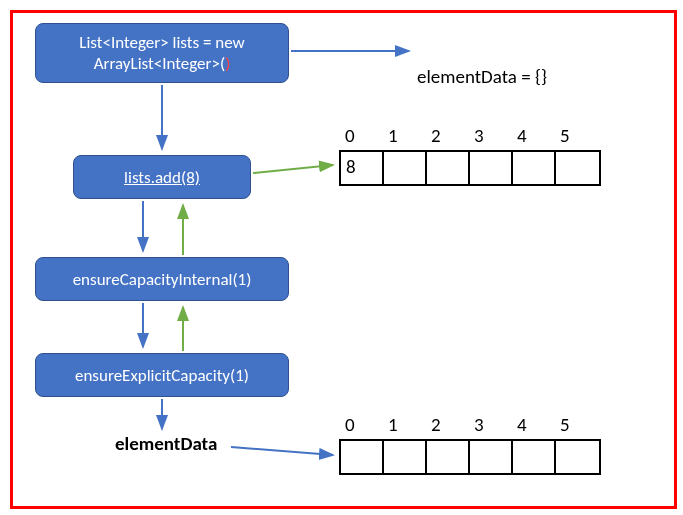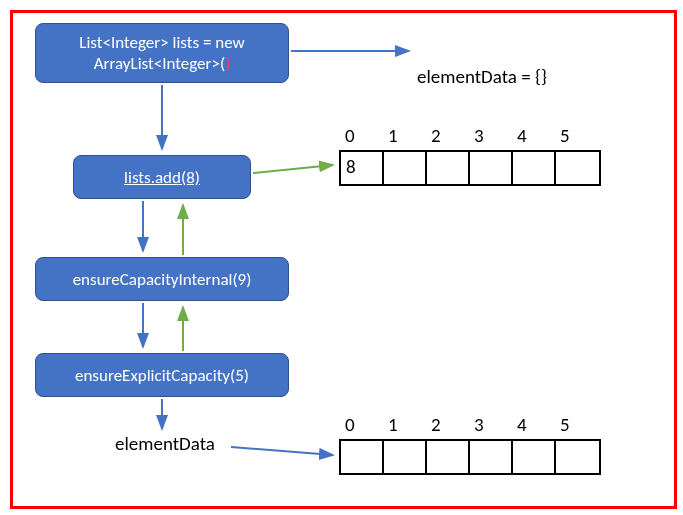--- a/index.html
+++ b/index.html
@@ -103,28 +103,28 @@
   <div class="cells" style="left:326px; top:137px;">
     <div>8</div>
     <div></div>
     <div></div>
     <div></div>
     <div></div>
     <div></div>
   </div>
 
   <div class="node" style="left:22px; top:244px; width:254px; height:44px;">
-    <span>ensureCapacityInternal(9)</span>
+    <span>ensureCapacityInternal(1)</span>
   </div>
 
   <div class="node" style="left:22px; top:340px; width:254px; height:44px;">
-    <span>ensureExplicitCapacity(5)</span>
+    <span>ensureExplicitCapacity(1)</span>
   </div>
 
-  <div class="label" style="left:102px; top:419px;">elementData</div>
+  <div class="label" style="left:102px; top:419px;font-weight:bold;">elementData</div>
 
   <div class="idx-row" style="left:328px; top:400px;">
     <span>0</span>
     <span>1</span>
     <span>2</span>
     <span>3</span>
     <span>4</span>
     <span>5</span>
   </div>
 

